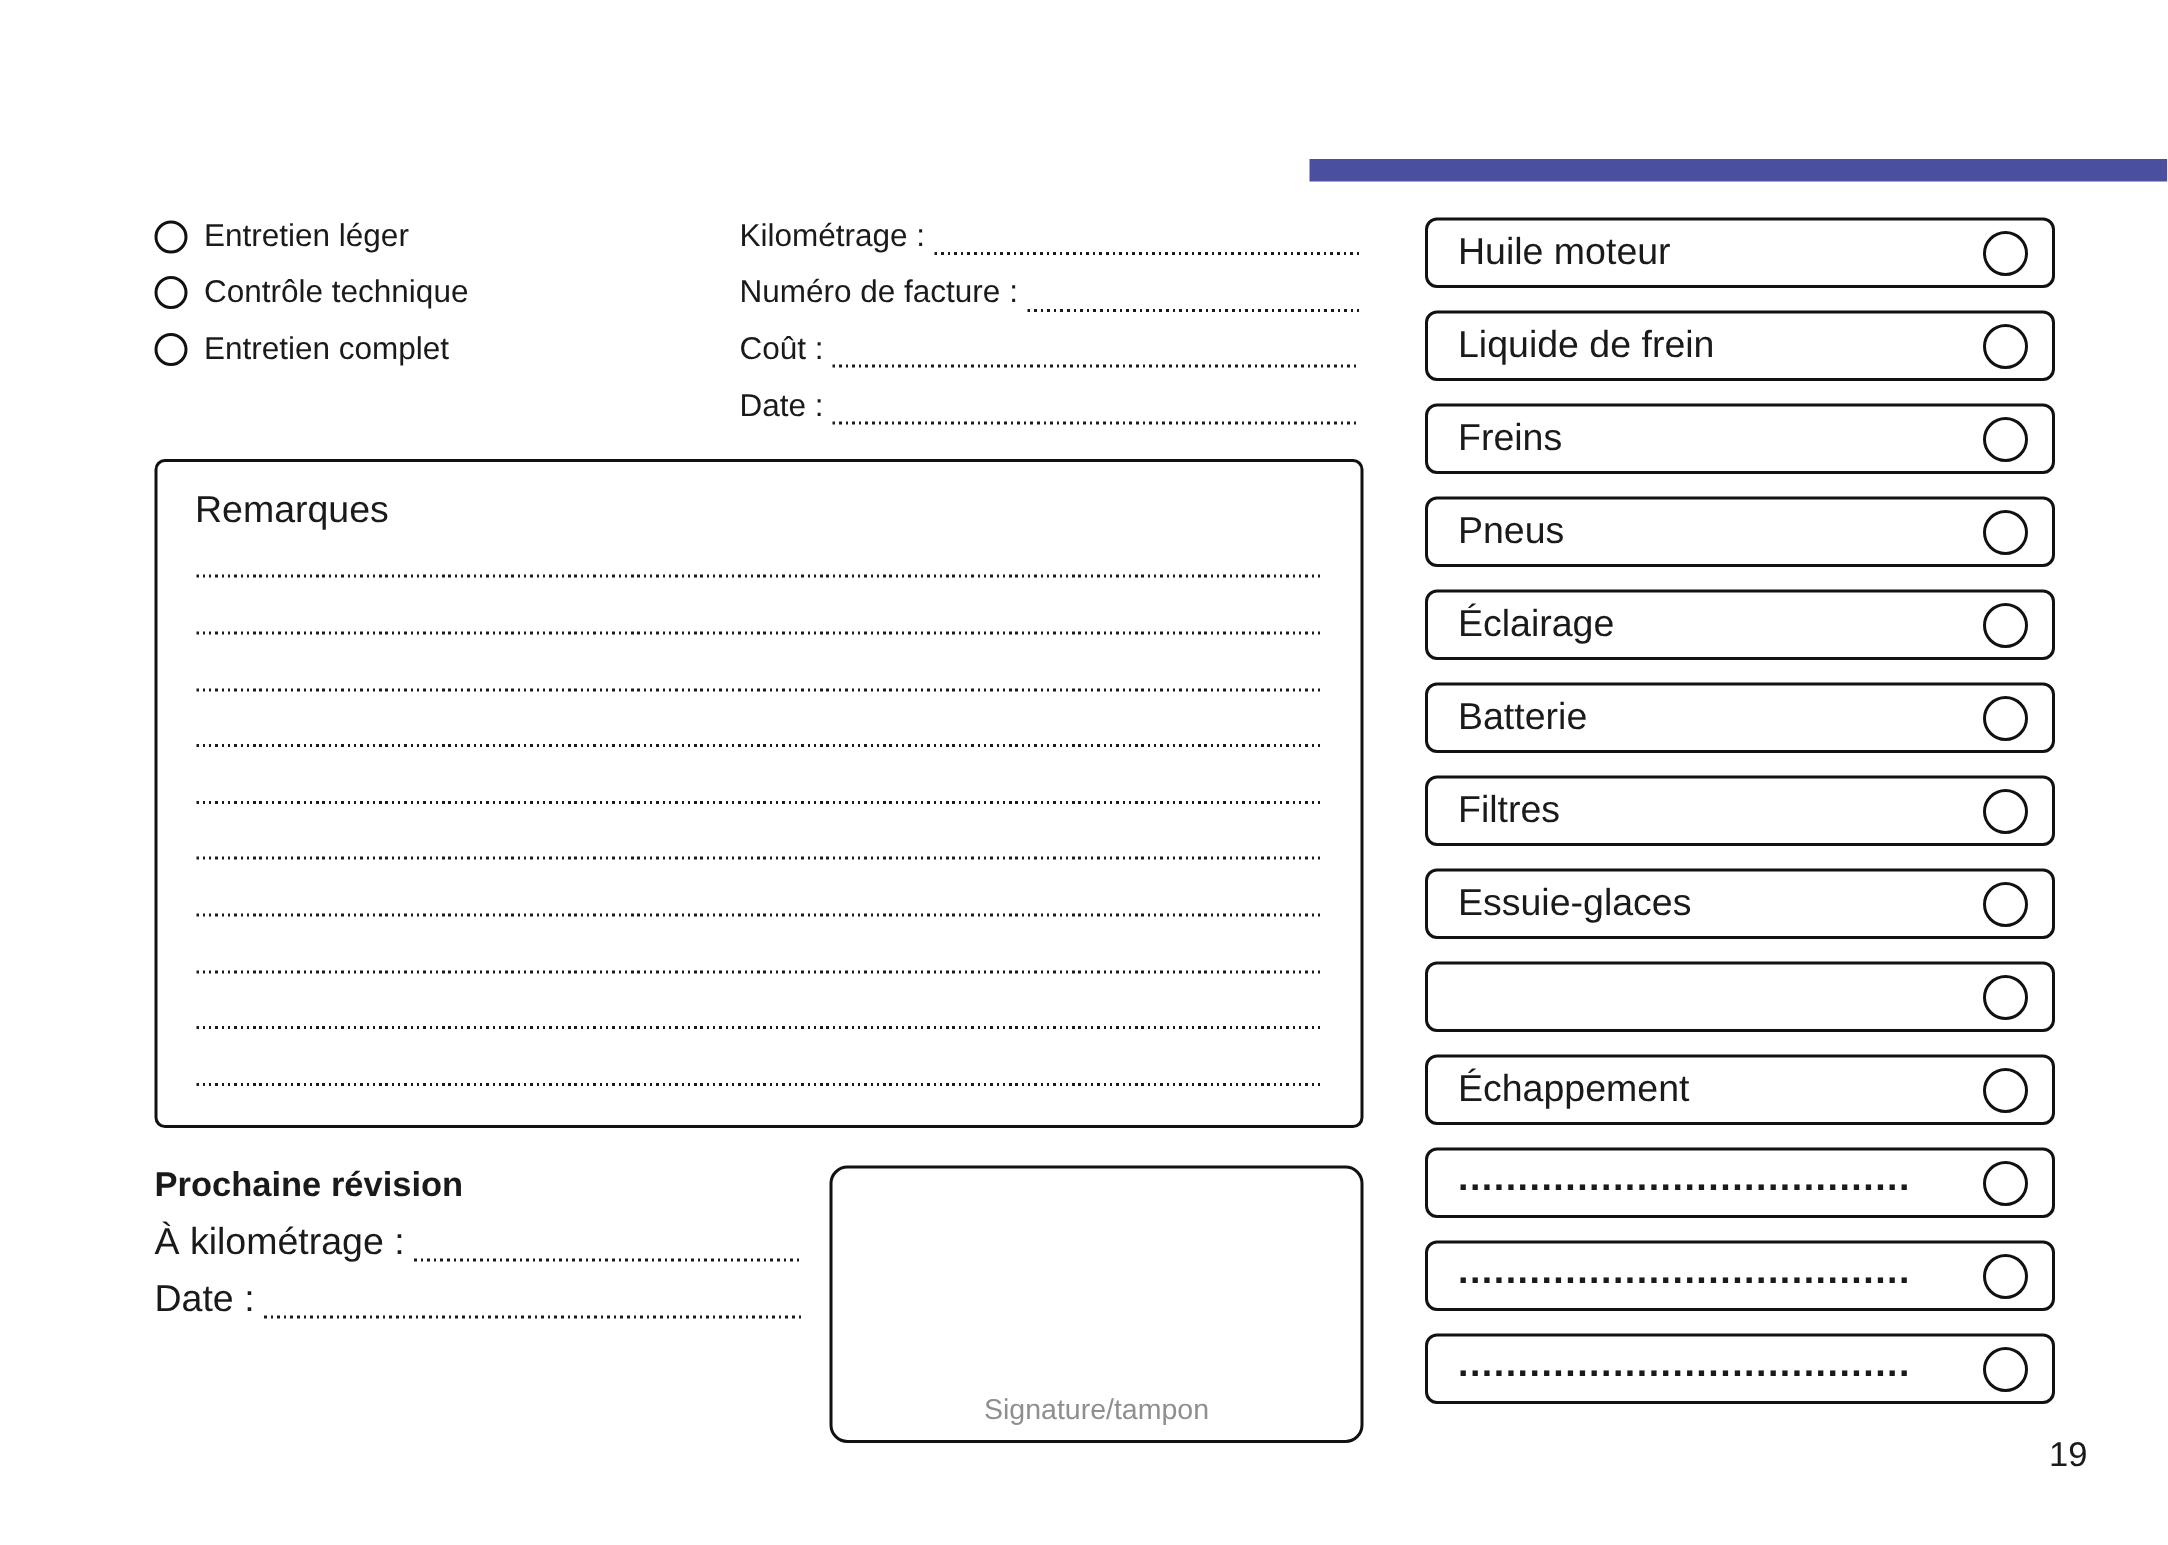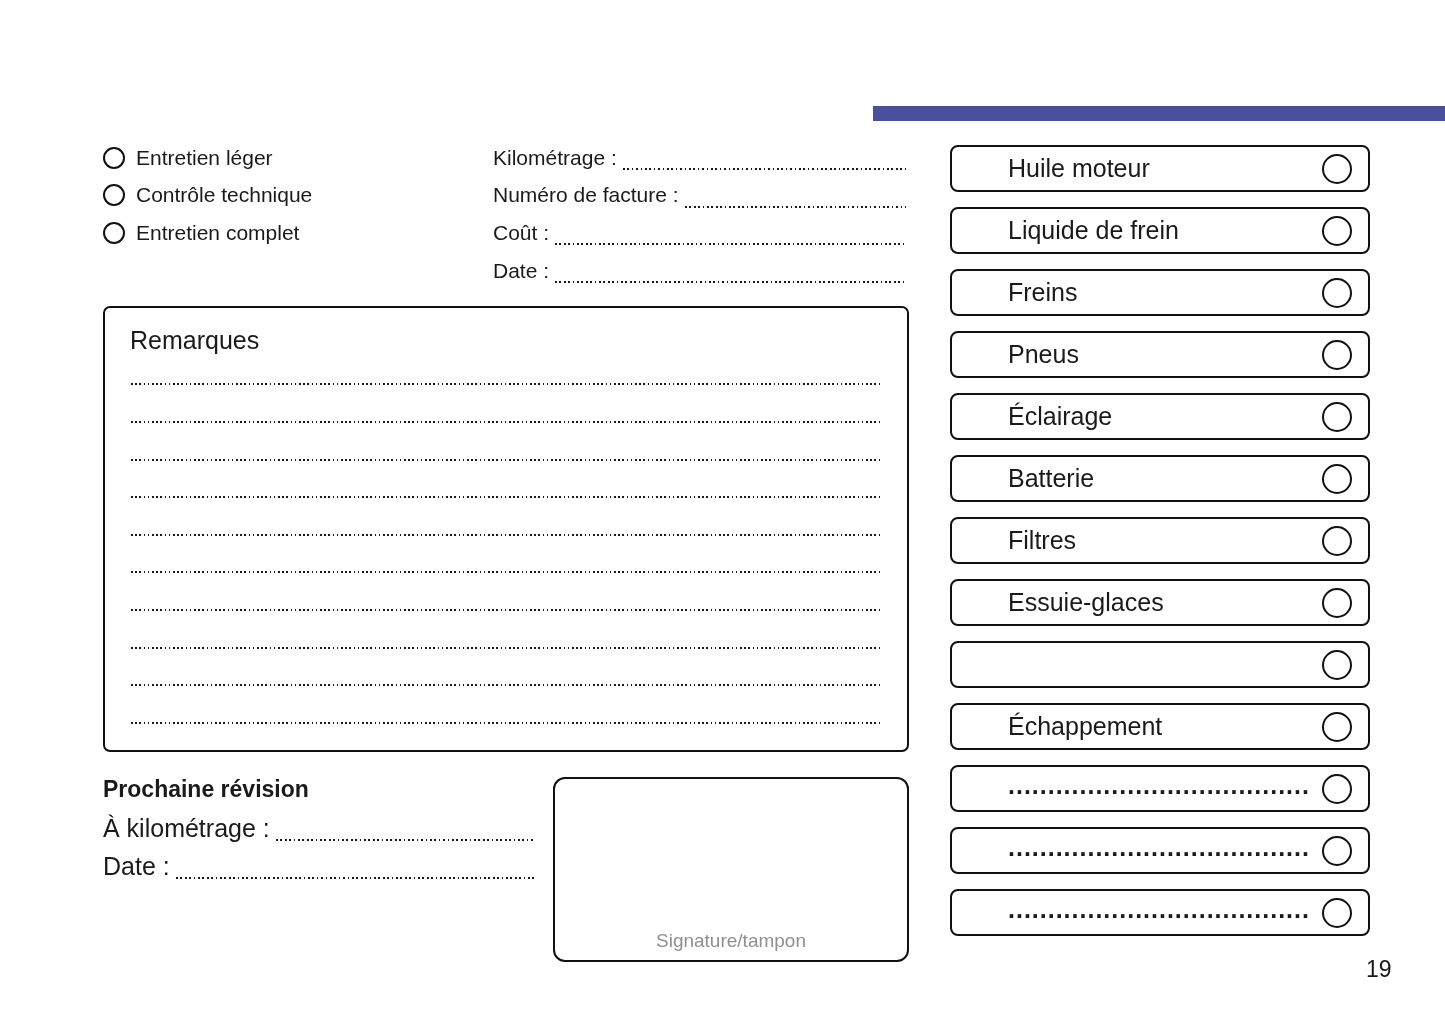--- a/index.html
+++ b/index.html
@@ -55,21 +55,21 @@
   }
   .sig-label {
     position:absolute; left:0; right:0; bottom:8px; text-align:center;
     font-size:19px; color:#8f8f8f;
   }
 
   
   .checklist { position:absolute; left:950px; top:145px; width:420px; }
   .check-item {
     display:flex; align-items:center; height:47px; margin-bottom:15px;
-    border:2.6px solid #111; border-radius:8px; background:#fff;padding-left:36px;
+    border:2.6px solid #111; border-radius:8px; background:#fff;
   }
   .check-label { margin-left:20px; font-size:25px; white-space:nowrap; }
   .check-label.dots { font-weight:600; letter-spacing:1px; margin-top:-6px; }
   .circle-lg {
     width:30px; height:30px; border:2.6px solid #111; border-radius:50%;
     flex:0 0 auto; margin-left:auto; margin-right:16px; background:#fff;
   }
 
   .page-number { position:absolute; left:1366px; top:956px; font-size:23px; }
 </style>

